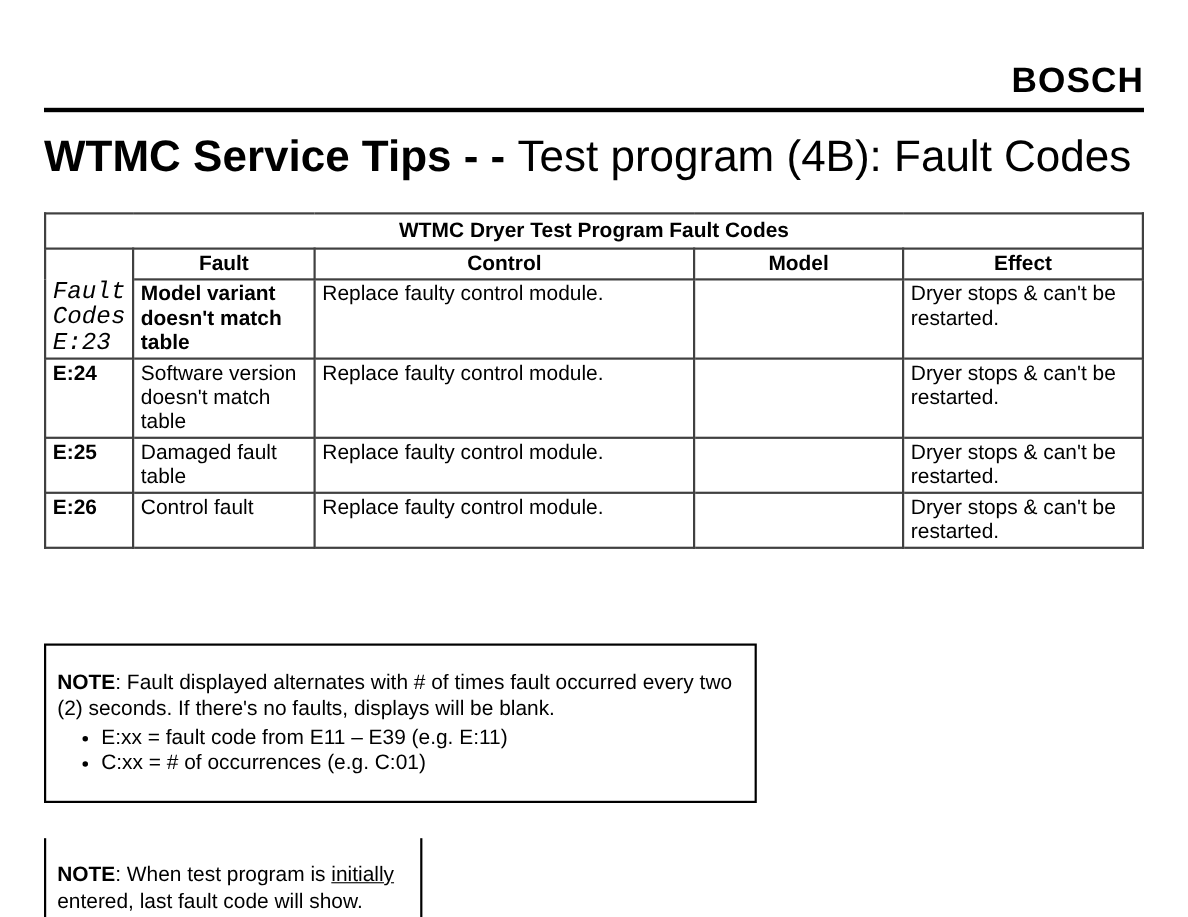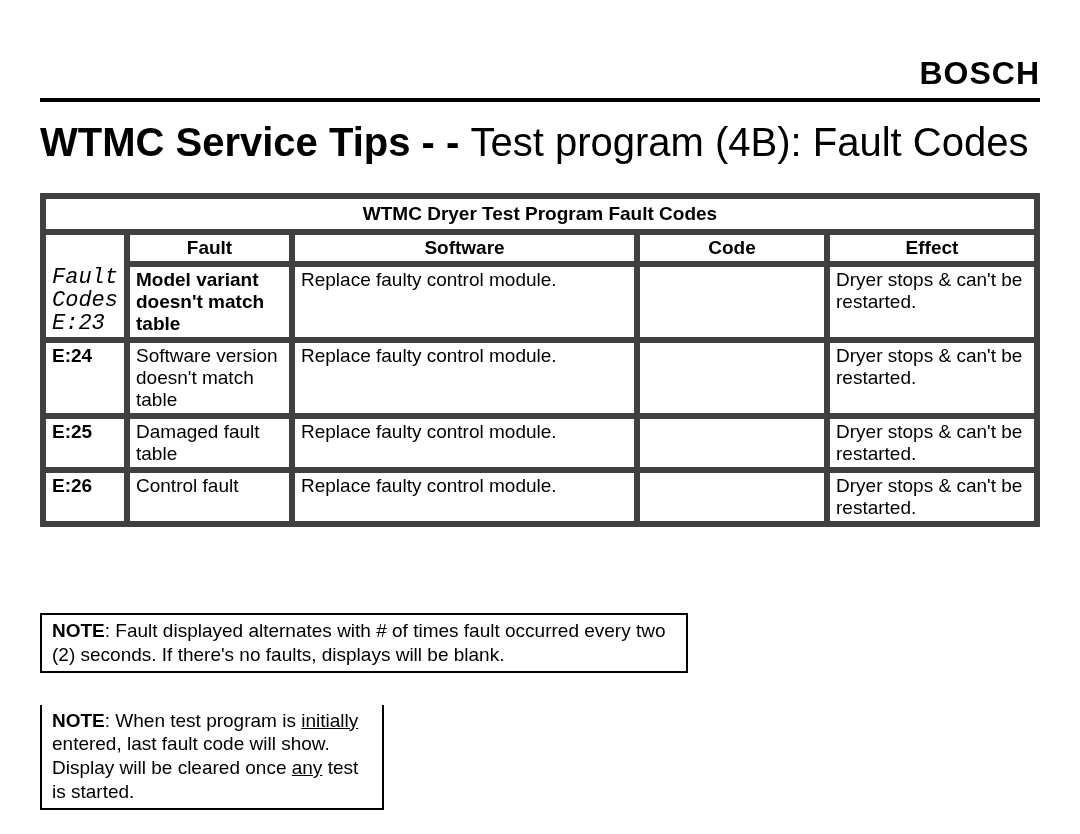--- a/index.html
+++ b/index.html
@@ -28,21 +28,21 @@
     font-weight: normal;
     margin-bottom: 28px;
   }
   h1.title .bold { font-weight: bold; }
   .fault-table {
     border-collapse: collapse;
     width: 100%;
     border: 2px solid #000;
   }
   .fault-table th, .fault-table td {
-    border: 6px solid #404040;
+    border: 2px solid #404040;
     padding: 2px 6px;
     font-size: 19px;
     vertical-align: top;
     text-align: left;
     font-weight: normal;
   }
   .fault-table .caption-row td {
     text-align: center;
     font-weight: bold;
     padding: 4px;
@@ -64,21 +64,21 @@
     font-family: "Courier New", monospace;
     font-style: italic;
     font-size: 22px;
     line-height: 1.05;
     font-weight: normal;
   }
   .fault-table .body-row td:first-child { font-weight: bold; }
   .note-box {
     border: 2px solid #000;
     font-size: 19px;
-    padding: 4px 10px;
+    padding: 22px 10px;
     line-height: 1.25;
   }
   .note-box strong { font-weight: bold; }
   .note-box ul {
     list-style: disc;
     padding-left: 40px;
     margin-top: 2px;
   }
   #note1 { width: 648px; margin-top: 86px; }
   #note2 { width: 344px; border-top: none; margin-top: 32px; }
@@ -101,22 +101,22 @@
     </tr>
     <tr class="header-row">
       <th class="col-code" rowspan="2">
         <div class="fc-label">
           <span>Fault</span><br>
           <span>Codes</span><br>
           <span>E:23</span>
         </div>
       </th>
       <th style="width:165px">Fault</th>
-      <th style="width:345px">Software</th>
-      <th style="width:190px">Code</th>
+      <th style="width:345px">Control</th>
+      <th style="width:190px">Model</th>
       <th>Effect</th>
     </tr>
     <tr class="body-row">
       <td>Model variant doesn't match table</td>
       <td>Replace faulty control module.</td>
       <td></td>
       <td>Dryer stops &amp; can't be restarted.</td>
     </tr>
     <tr class="body-row">
       <td>E:24</td>
@@ -137,16 +137,20 @@
       <td>Control fault</td>
       <td>Replace faulty control module.</td>
       <td></td>
       <td>Dryer stops &amp; can't be restarted.</td>
     </tr>
   </tbody>
 </table>
 
 <div id="note1" class="note-box">
   <strong>NOTE</strong><span>: Fault displayed alternates with # of times fault occurred every two (2) seconds. If there's no faults, displays will be blank.</span>
+  <ul>
+    <li>E:xx = fault code from E11 – E39 (e.g. E:11)</li>
+    <li>C:xx = # of occurrences (e.g. C:01)</li>
+  </ul>
 </div>
 <div id="note2" class="note-box">
   <strong>NOTE</strong><span>: When test program is </span><span class="u">initially</span><span> entered, last fault code will show. Display will be cleared once </span><span class="u">any</span><span> test is started.</span>
 </div>
 
 </body></html>

